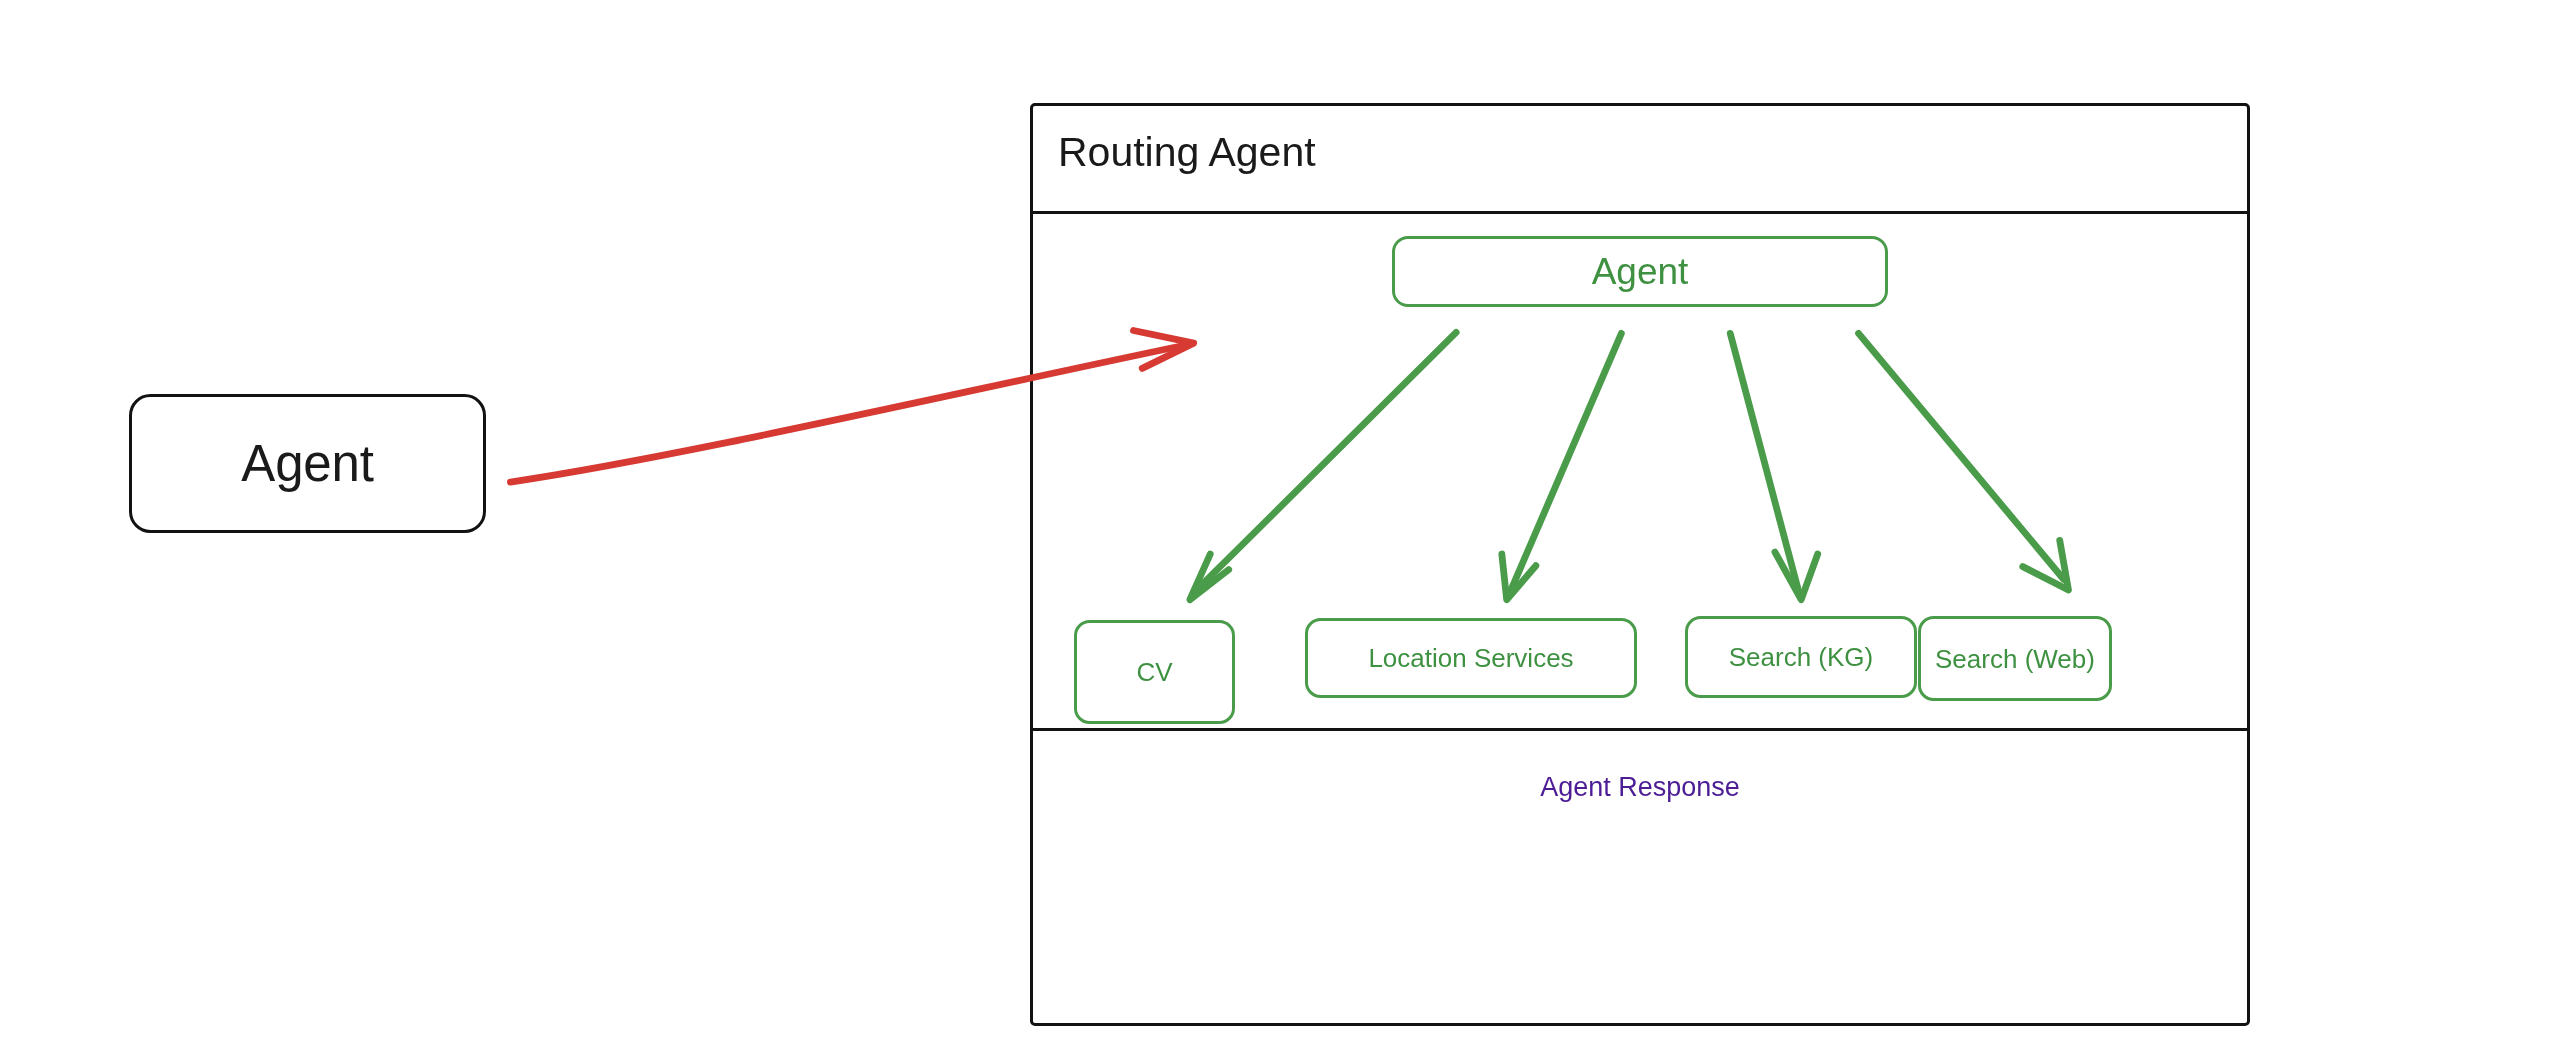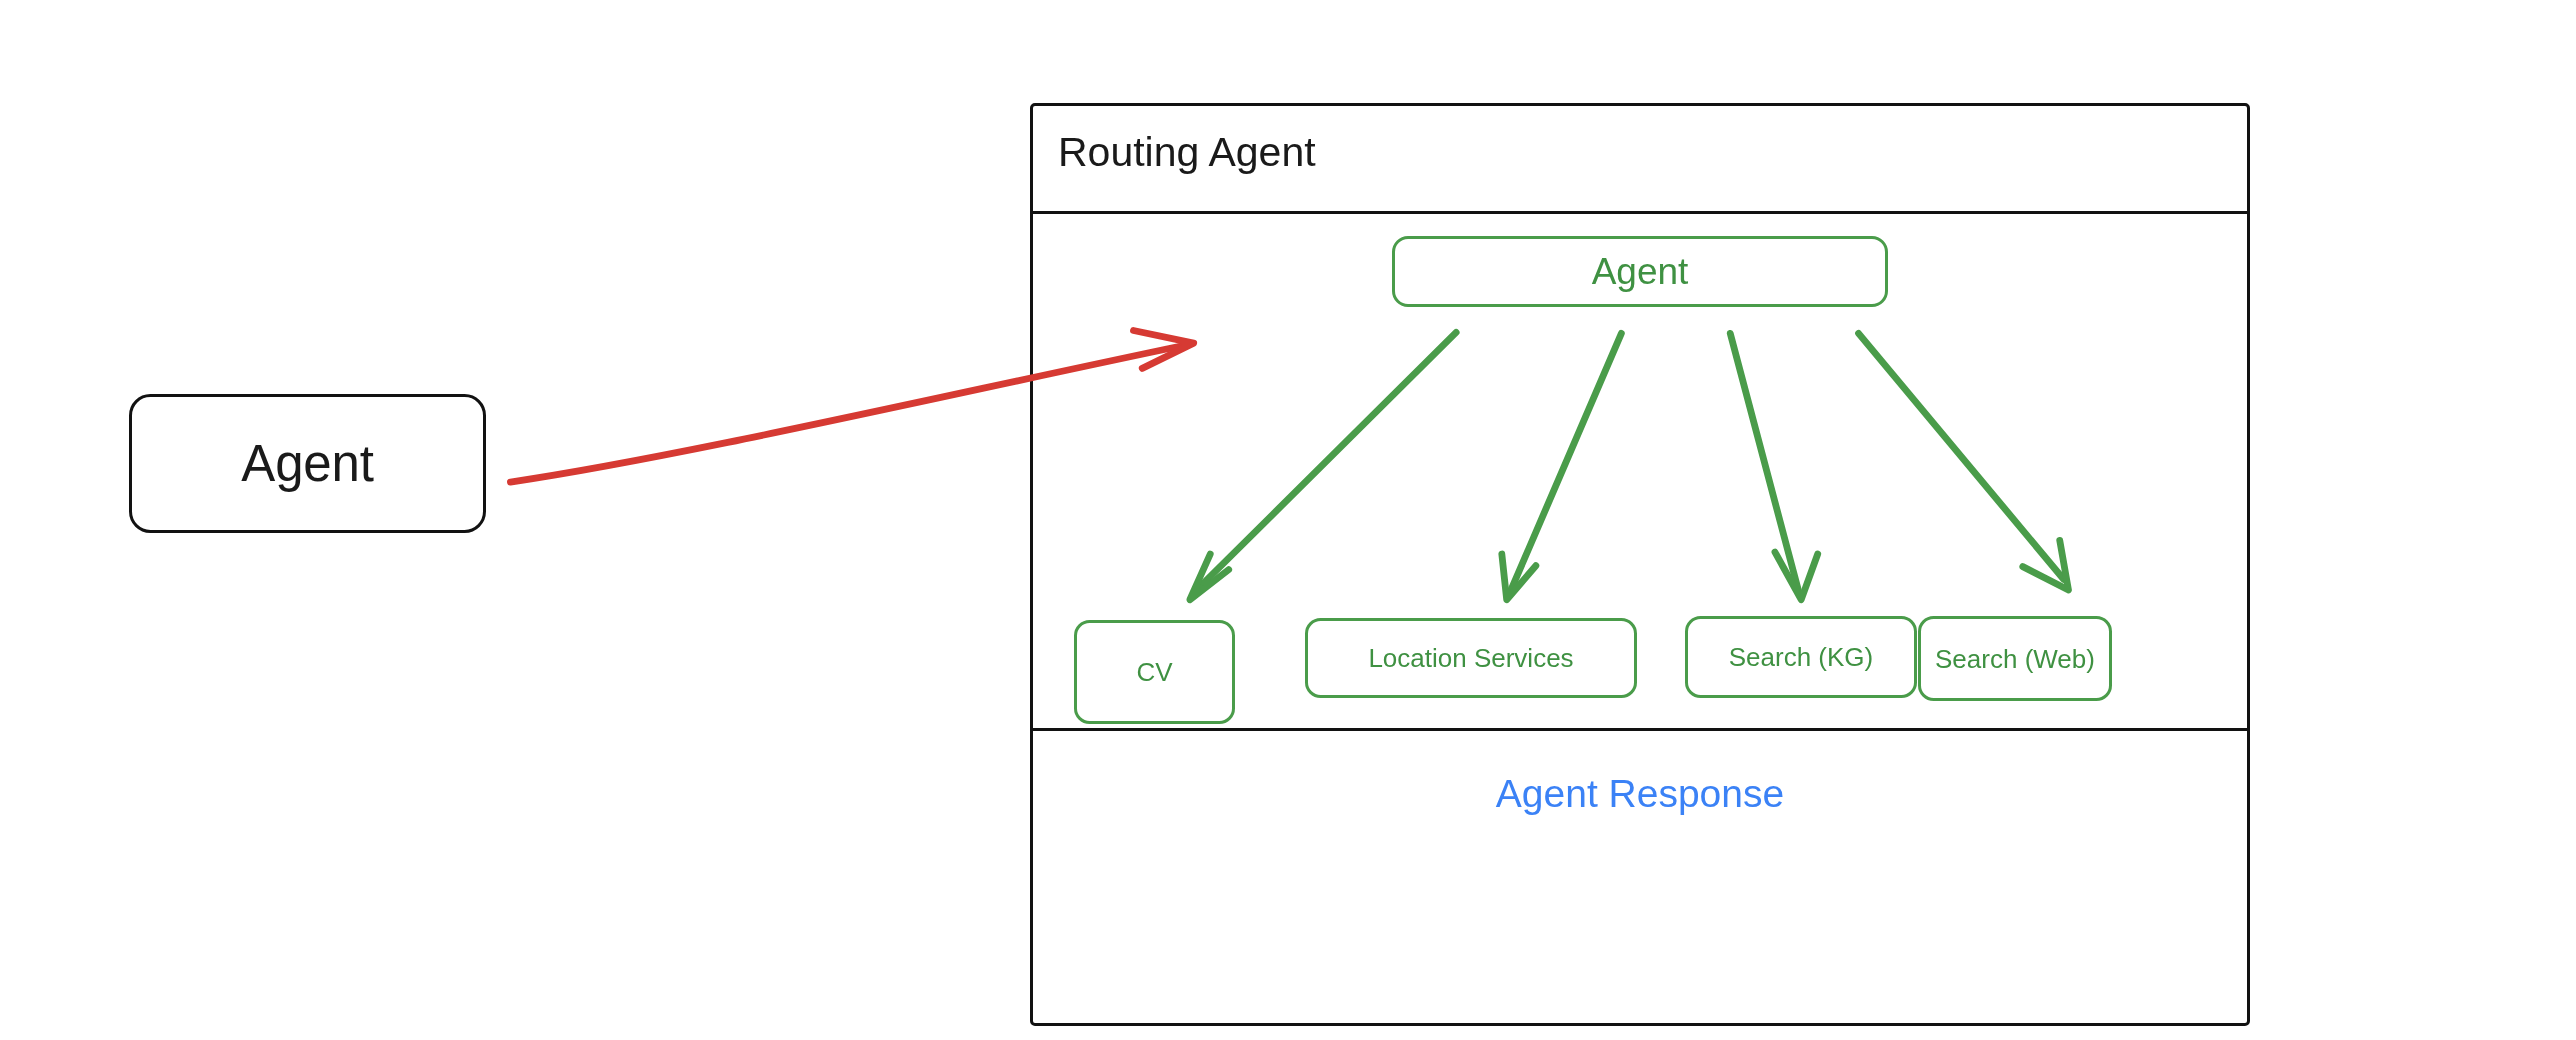--- a/index.html
+++ b/index.html
@@ -79,22 +79,22 @@
   }
   .divider-top { top: 105px; }
   .divider-bottom { top: 622px; }
 
   .response-label {
     position: absolute;
     left: 0;
     right: 0;
     top: 667px;
     text-align: center;
-    font-size: 39px;
-    color: #3b82f6;
+    font-size: 27px;
+    color: #4c1d95;
     line-height: 1.1;
   }
 
   
   .gnode {
     position: absolute;
     box-sizing: border-box;
     border: 3.9px solid #4a9c4a;
     border-radius: 15.6px;
     background: #ffffff;

